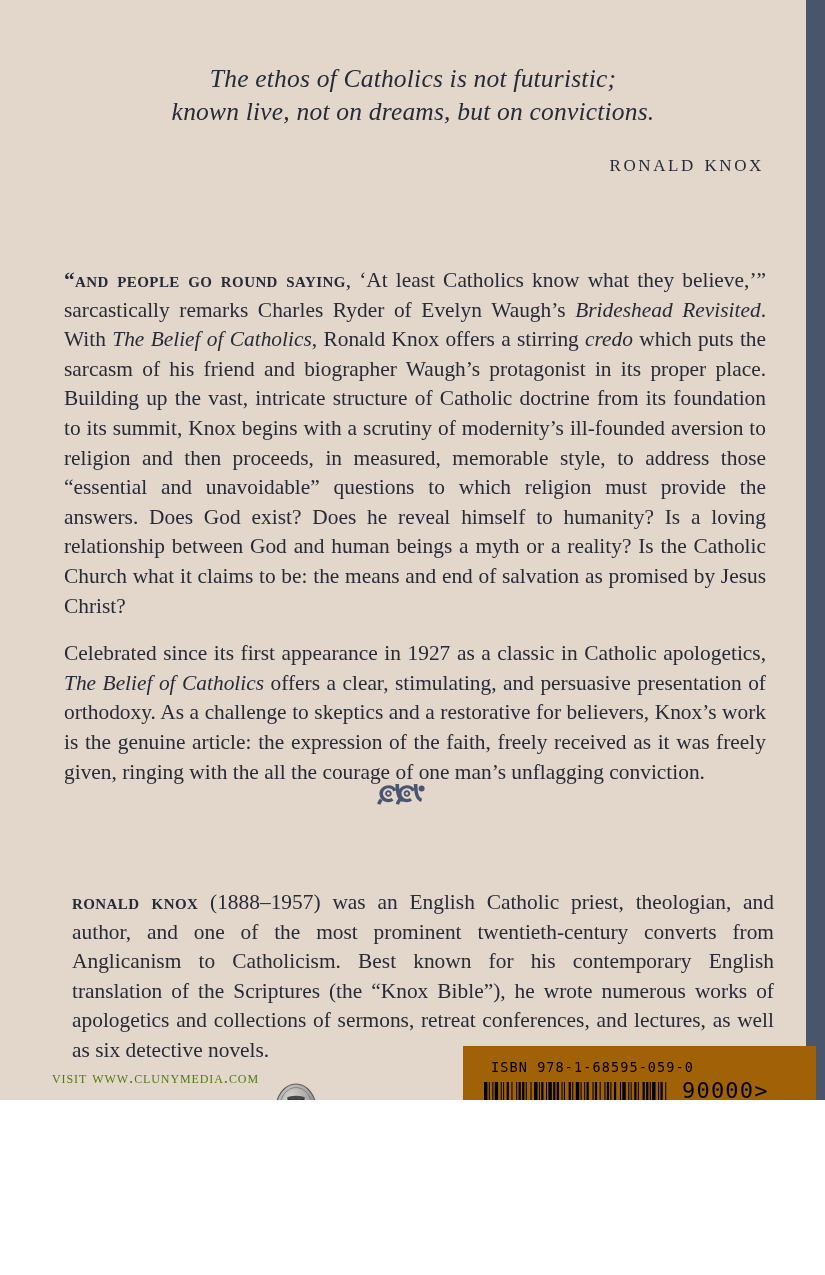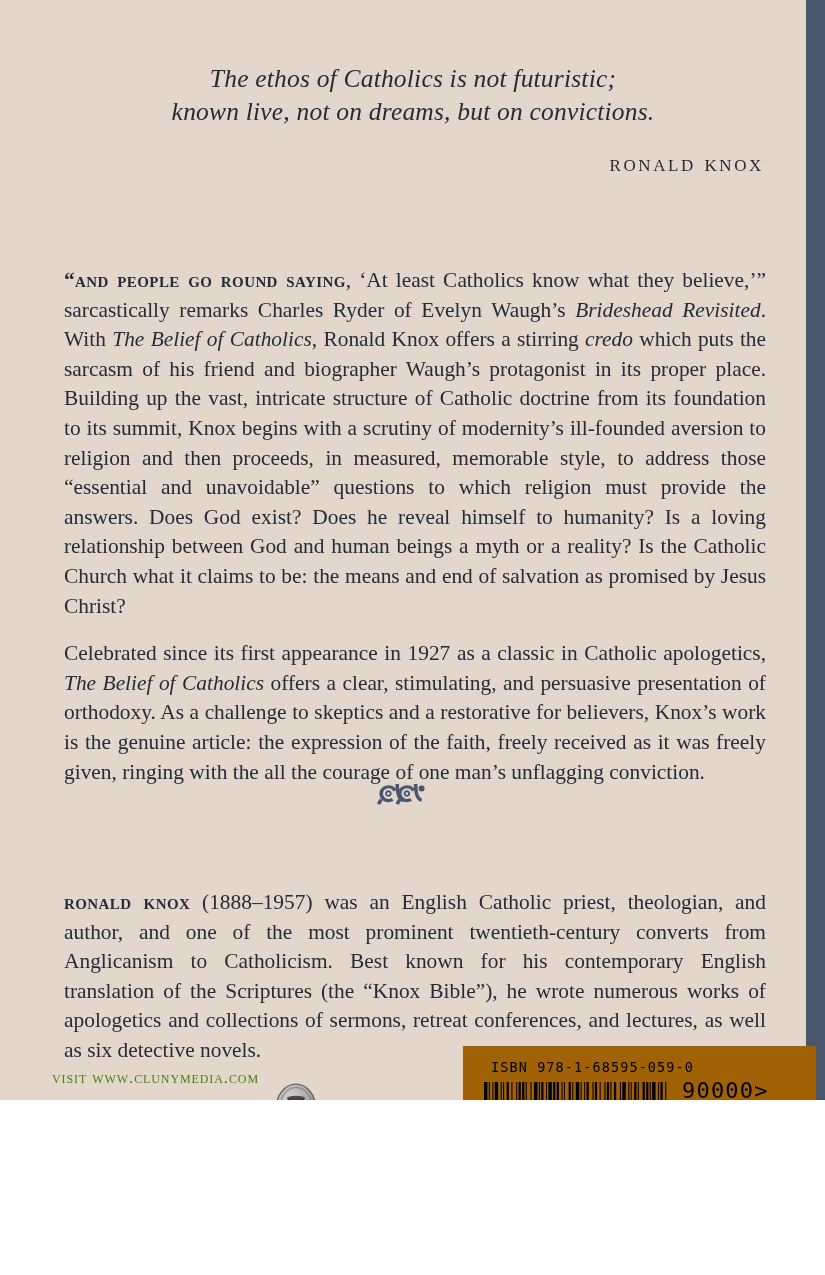--- a/index.html
+++ b/index.html
@@ -89,21 +89,21 @@
     top: 781px;
     width: 806px;
     text-align: center;
     line-height: 0;
   }
   .ornament svg { display: inline-block; }
 
   
   .bio {
     position: absolute;
-    left: 64px;
+    left: 72px;
     top: 872px;
     width: 702px;
   }
   .bio .para { margin-bottom: 0; }
   .bio .name {
     font-variant: small-caps;
     text-transform: lowercase;
     letter-spacing: 0.4px;
     font-weight: 600;
   }

